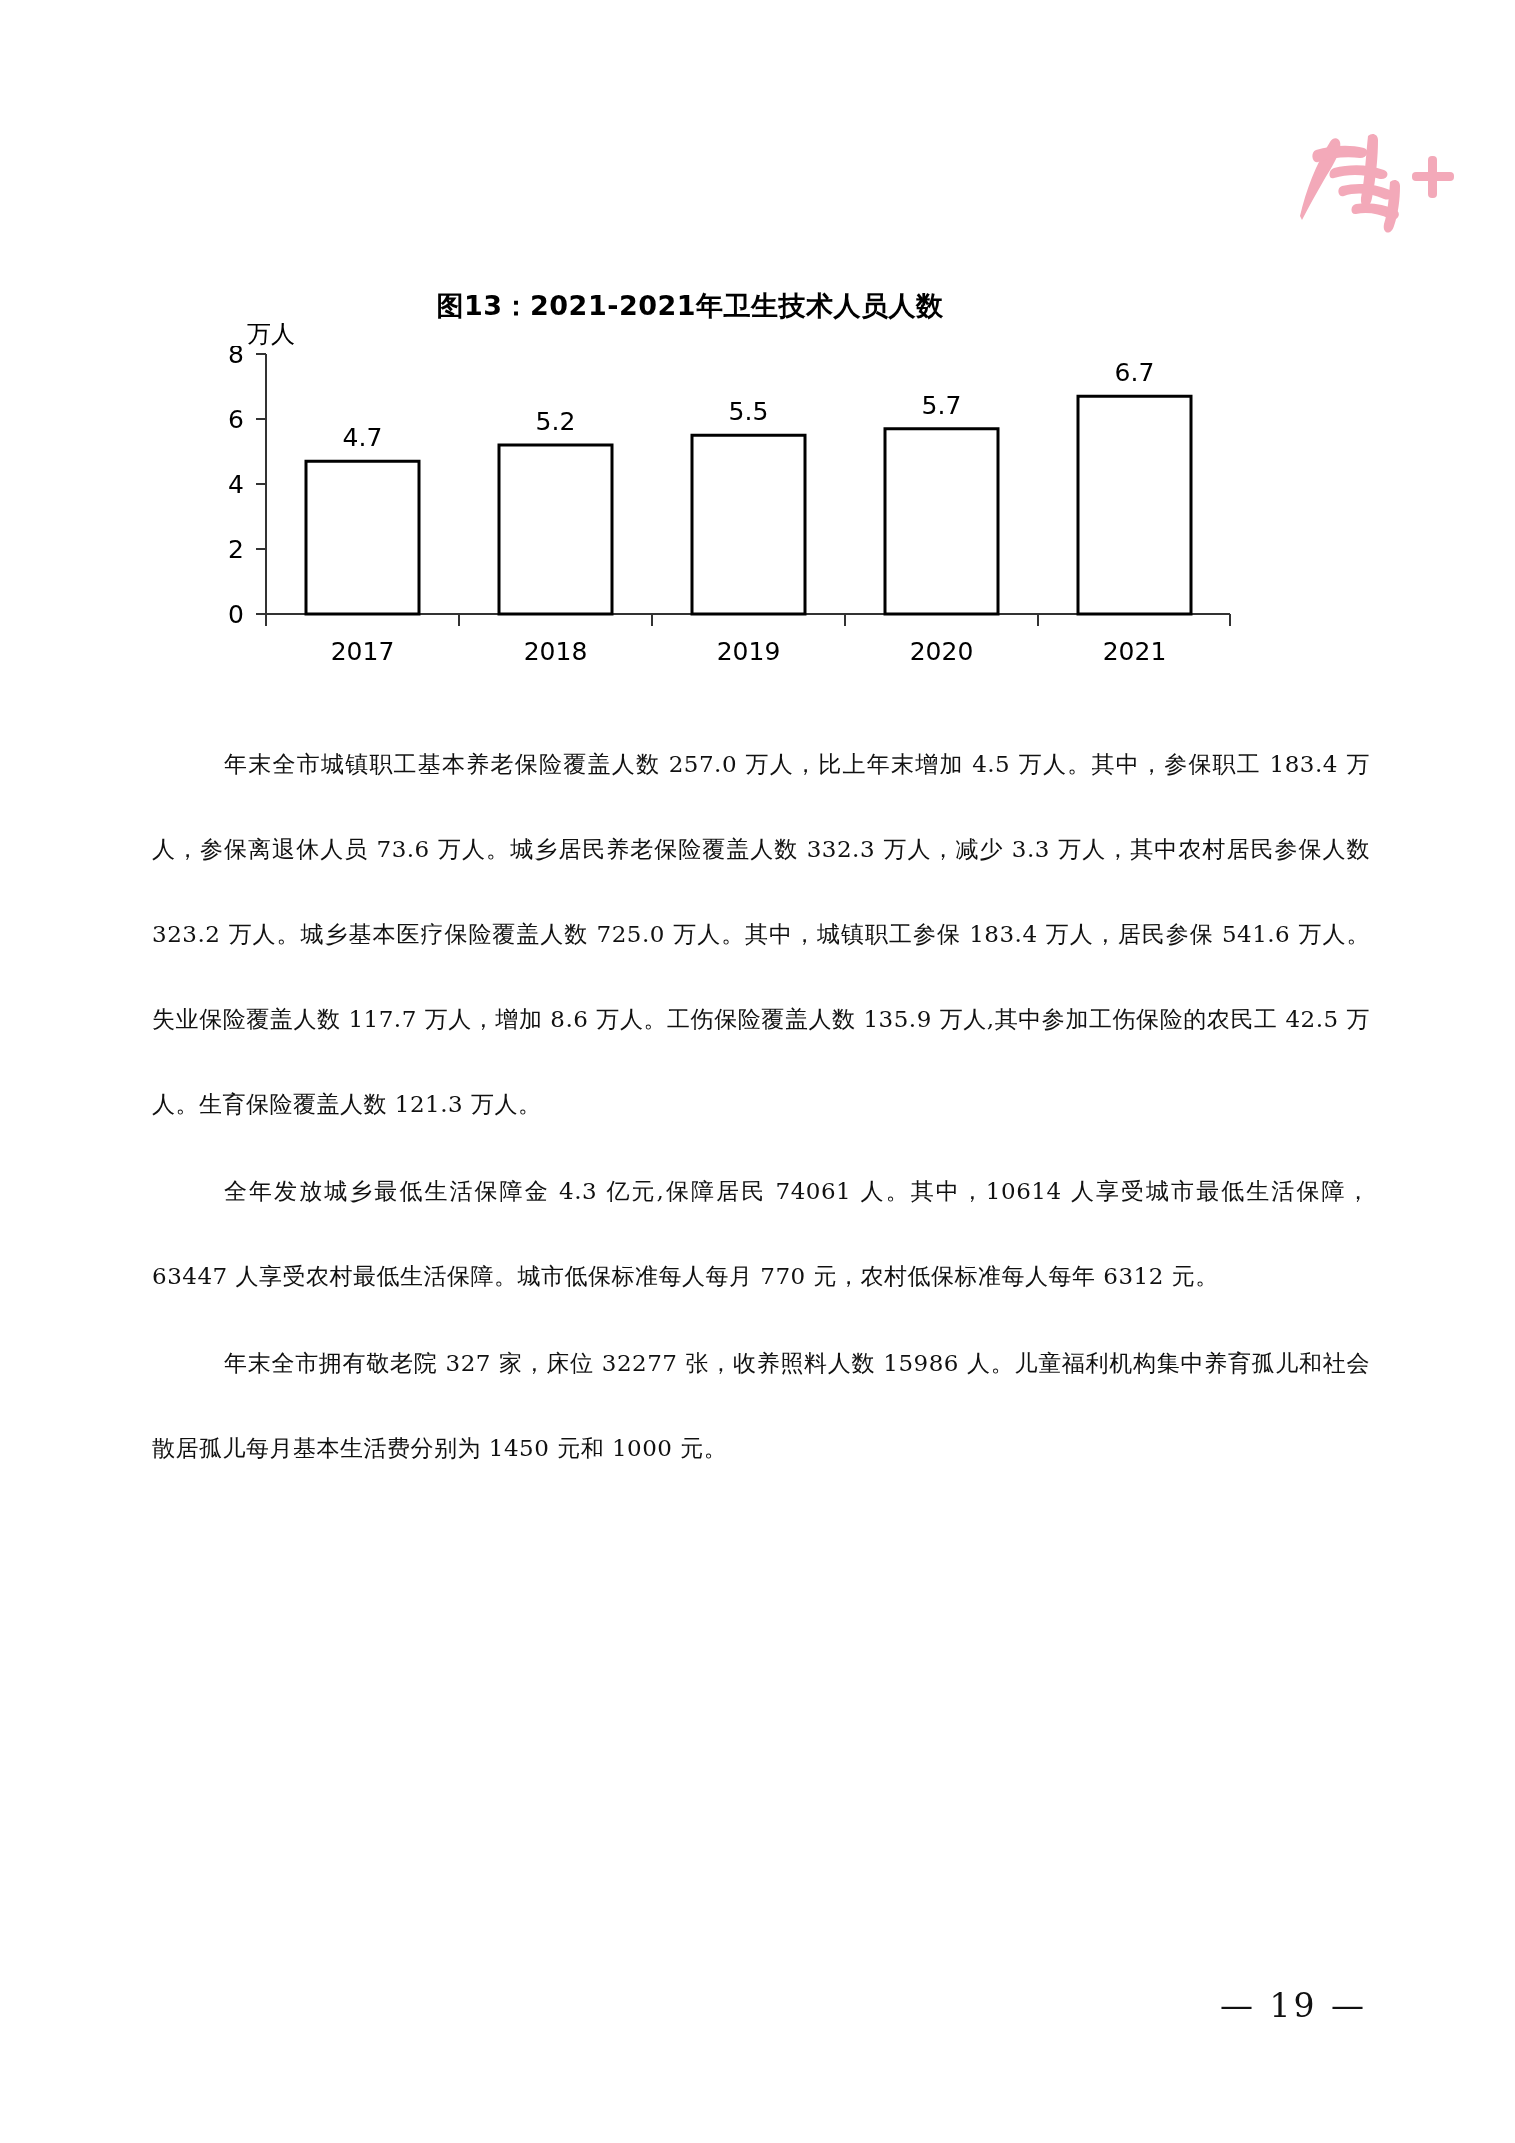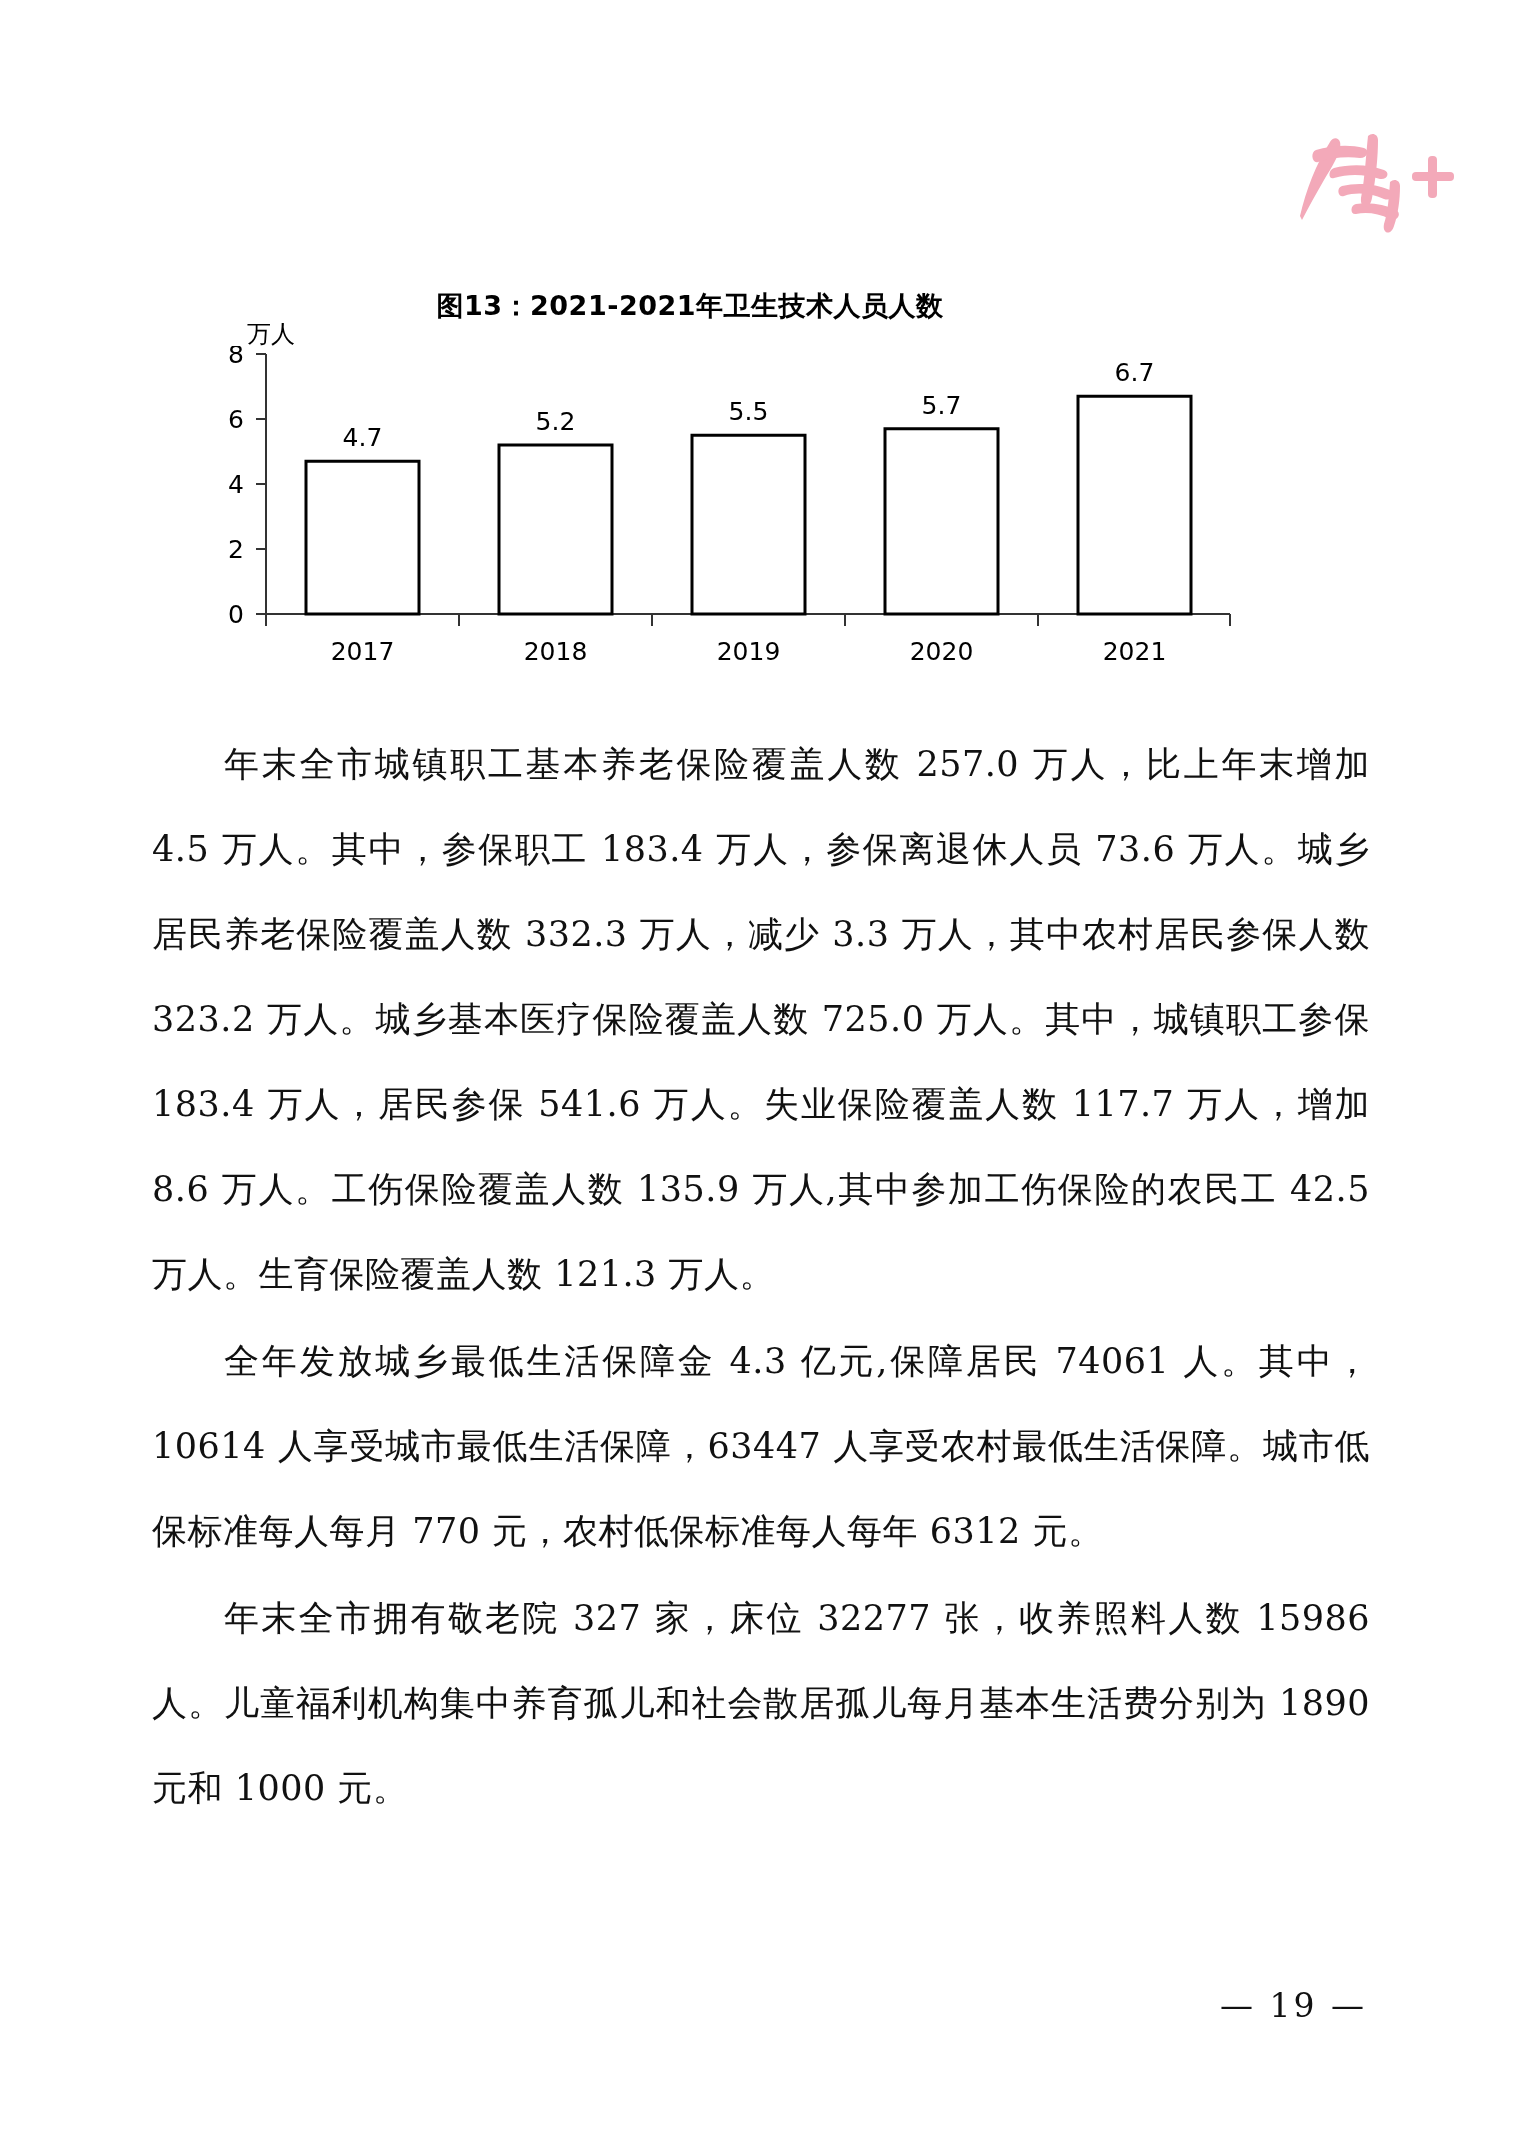--- a/index.html
+++ b/index.html
@@ -97,21 +97,21 @@
 
   
   .body-text {
     position: absolute;
     left: 152px;
     top: 722px;
     width: 1218px;
   }
   .para {
     font-family: "DejaVu Serif", "Liberation Serif", serif;
-    font-size: 35px;
+    font-size: 23px;
     line-height: 85px;
     text-align: justify;
     text-align-last: left;
     text-justify: inter-character;
     margin: 0 0 2px 0;
     letter-spacing: 0.5px;
     color: #111;
   }
   .para.indent { text-indent: 72px; }
 
@@ -198,16 +198,16 @@
     <text class="cat-label" x="365.5" y="314">2018</text>
     <text class="cat-label" x="558.5" y="314">2019</text>
     <text class="cat-label" x="751.5" y="314">2020</text>
     <text class="cat-label" x="944.5" y="314">2021</text>
   </svg>
 </div>
 
 <div class="body-text">
   <p class="para indent">年末全市城镇职工基本养老保险覆盖人数 257.0 万人，比上年末增加 4.5 万人。其中，参保职工 183.4 万人，参保离退休人员 73.6 万人。城乡居民养老保险覆盖人数 332.3 万人，减少 3.3 万人，其中农村居民参保人数 323.2 万人。城乡基本医疗保险覆盖人数 725.0 万人。其中，城镇职工参保 183.4 万人，居民参保 541.6 万人。失业保险覆盖人数 117.7 万人，增加 8.6 万人。工伤保险覆盖人数 135.9 万人,其中参加工伤保险的农民工 42.5 万人。生育保险覆盖人数 121.3 万人。</p>
   <p class="para indent">全年发放城乡最低生活保障金 4.3 亿元,保障居民 74061 人。其中，10614 人享受城市最低生活保障，63447 人享受农村最低生活保障。城市低保标准每人每月 770 元，农村低保标准每人每年 6312 元。</p>
-  <p class="para indent">年末全市拥有敬老院 327 家，床位 32277 张，收养照料人数 15986 人。儿童福利机构集中养育孤儿和社会散居孤儿每月基本生活费分别为 1890 元和 1000 元。</p>
+  <p class="para indent">年末全市拥有敬老院 327 家，床位 32277 张，收养照料人数 15986 人。儿童福利机构集中养育孤儿和社会散居孤儿每月基本生活费分别为 1450 元和 1000 元。</p>
 </div>
 
 <div class="page-number">— 19 —</div>
 
 </body></html>

